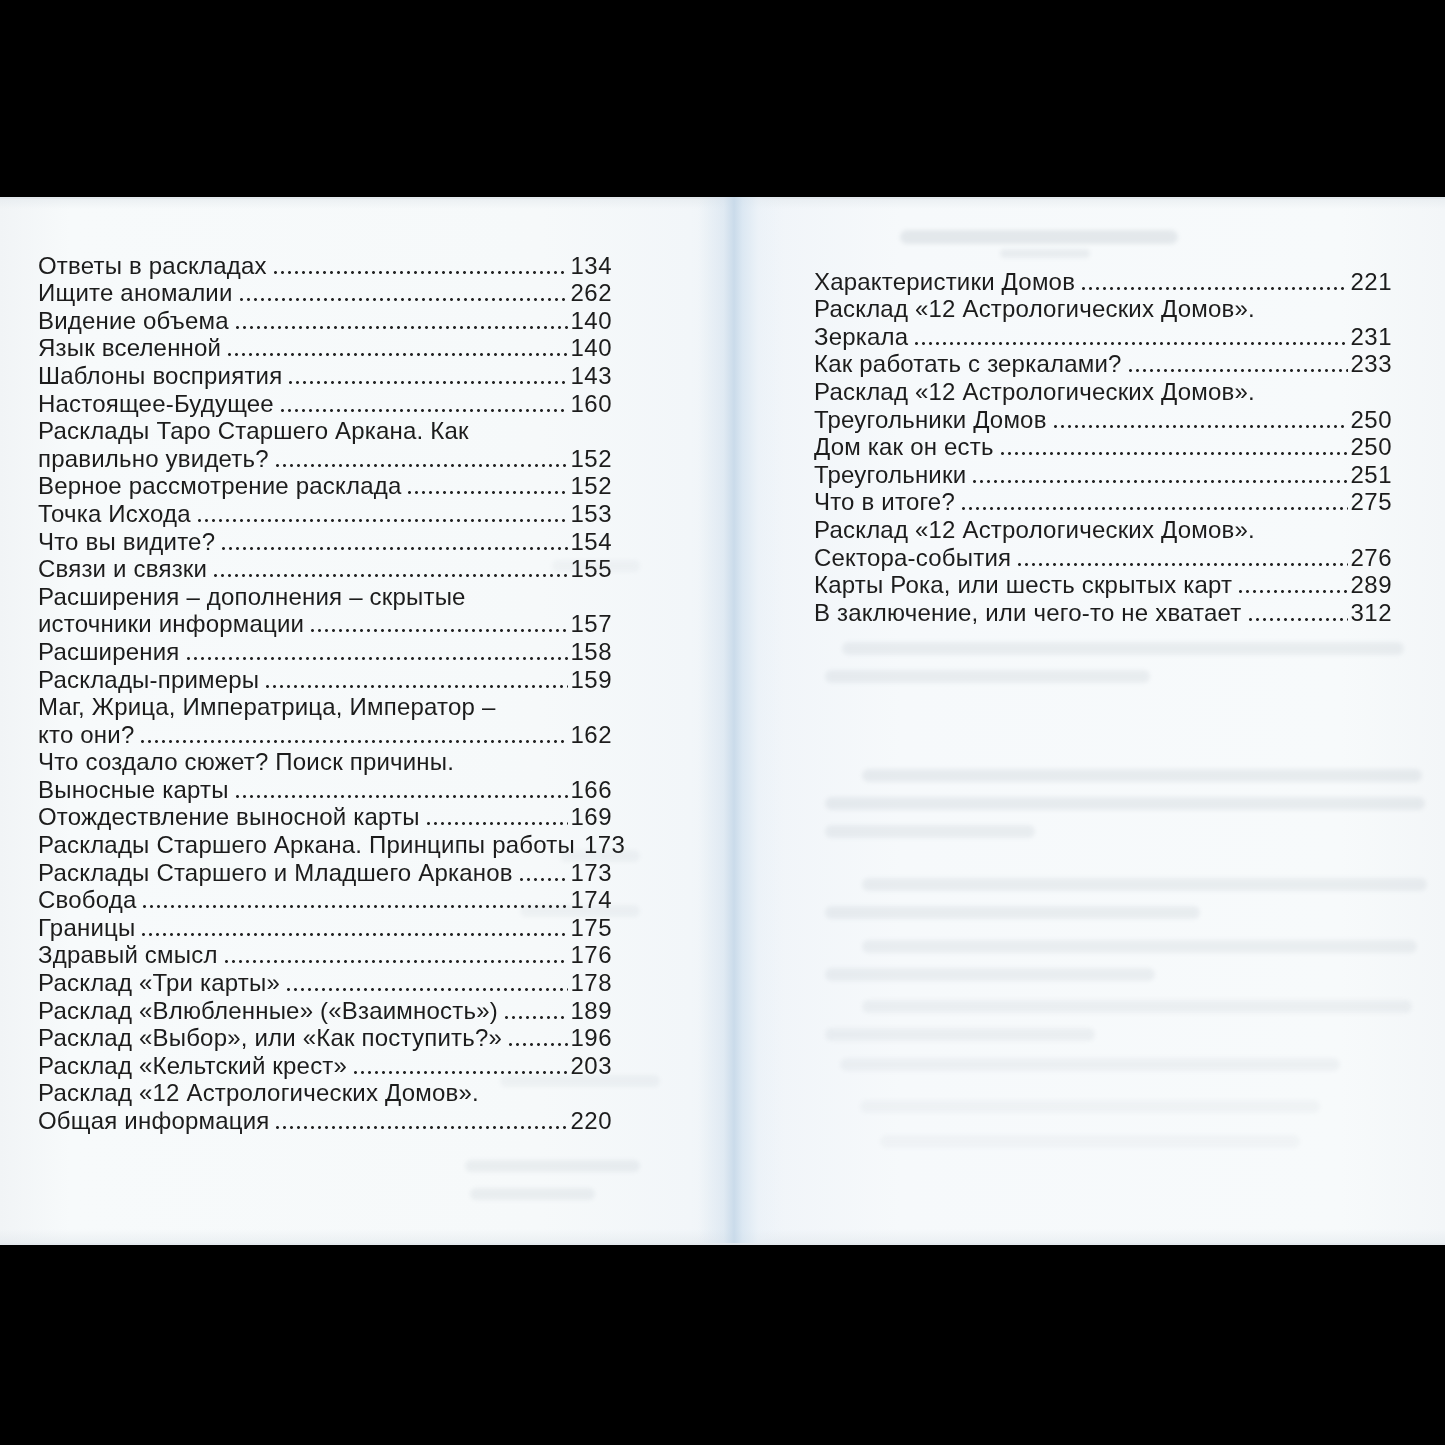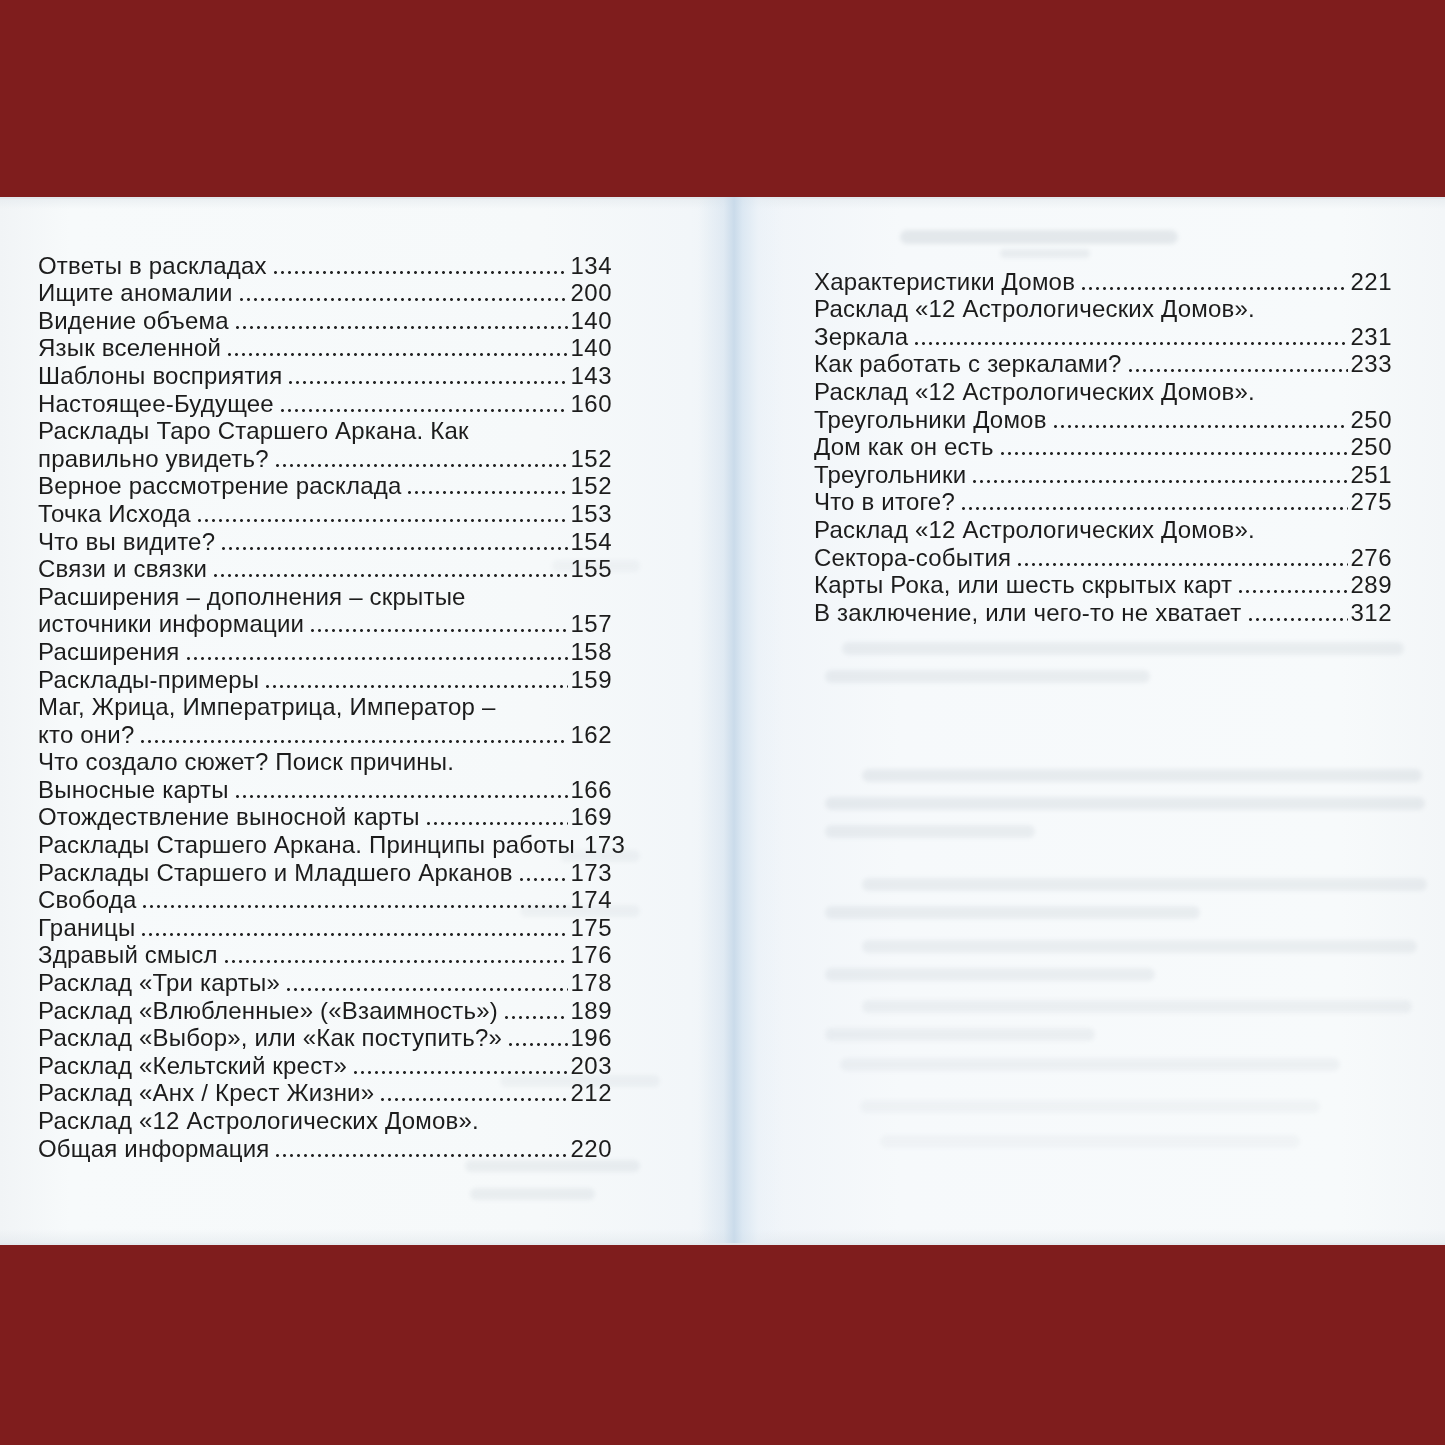--- a/index.html
+++ b/index.html
@@ -3,21 +3,21 @@
 <meta charset="utf-8">
 <style>
   html,body{margin:0;padding:0;}
   body{
     width:1445px;height:1445px;
     background:#ffffff;
     font-family:"Liberation Sans","DejaVu Sans",sans-serif;
     overflow:hidden;
     position:relative;
   }
-  .photo{position:absolute;inset:0;background:#7f1d1d;}
+  .photo{position:absolute;inset:0;background:#000000;}
   
   .book{
     position:absolute;left:0;top:197px;width:1445px;height:1048px;
     background:
       linear-gradient(180deg,rgba(226,232,236,.65) 0,rgba(255,255,255,0) 12px,rgba(255,255,255,0) 1032px,rgba(222,229,234,.55) 1048px),
       linear-gradient(90deg,#f1f4f6 0,#f7fafb 70px,#f6f9fa 540px,#f2f6f9 690px,#eef3f7 733px,#f1f5f9 780px,#f6f9fb 900px,#f7fafb 1340px,#f3f6f8 1445px);
   }
   .book::before{content:"";position:absolute;left:0;top:0;width:100%;height:2px;background:#dfe5e9;opacity:.7;}
   .book::after{content:"";position:absolute;left:0;bottom:0;width:100%;height:2px;background:#e3e9ed;opacity:.8;}
   .page{position:absolute;top:0;height:100%;}
@@ -70,21 +70,21 @@
     <div class="toc toc-left">
   <div class="row">
     <span class="t">Ответы в раскладах</span>
     <span class="dots"></span>
     <span class="p">134</span>
   </div>
 
   <div class="row">
     <span class="t">Ищите аномалии</span>
     <span class="dots"></span>
-    <span class="p">200</span>
+    <span class="p">262</span>
   </div>
 
   <div class="row">
     <span class="t">Видение объема</span>
     <span class="dots"></span>
     <span class="p">140</span>
   </div>
 
   <div class="row">
     <span class="t">Язык вселенной</span>
@@ -239,25 +239,20 @@
     <span class="dots"></span>
     <span class="p">196</span>
   </div>
 
   <div class="row">
     <span class="t">Расклад «Кельтский крест»</span>
     <span class="dots"></span>
     <span class="p">203</span>
   </div>
 
-  <div class="row">
-    <span class="t">Расклад «Анх / Крест Жизни»</span>
-    <span class="dots"></span>
-    <span class="p">212</span>
-  </div>
 
   <div class="row nopage">
     <span class="t">Расклад «12 Астрологических Домов».</span>
 
   </div>
 
   <div class="row">
     <span class="t">Общая информация</span>
     <span class="dots"></span>
     <span class="p">220</span>

